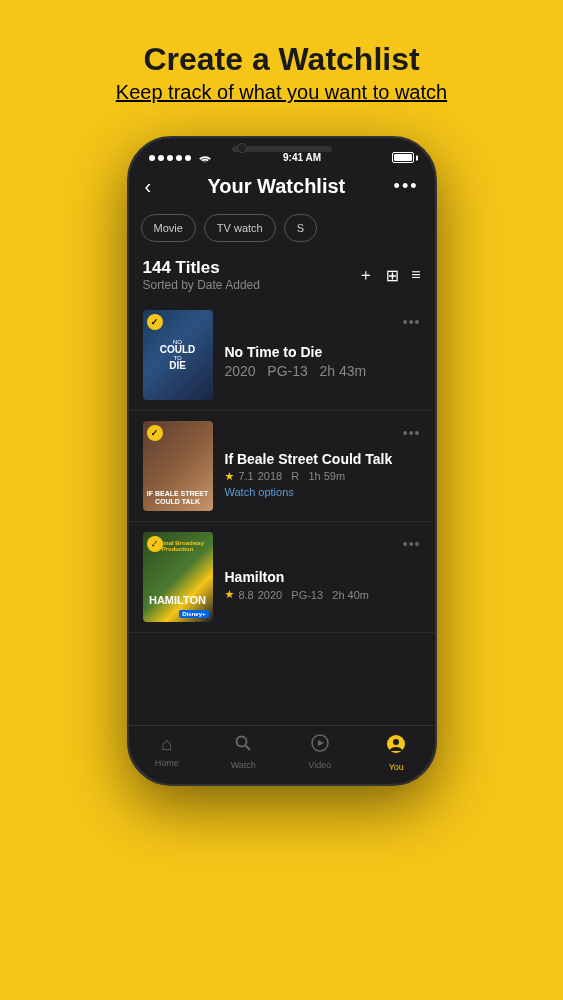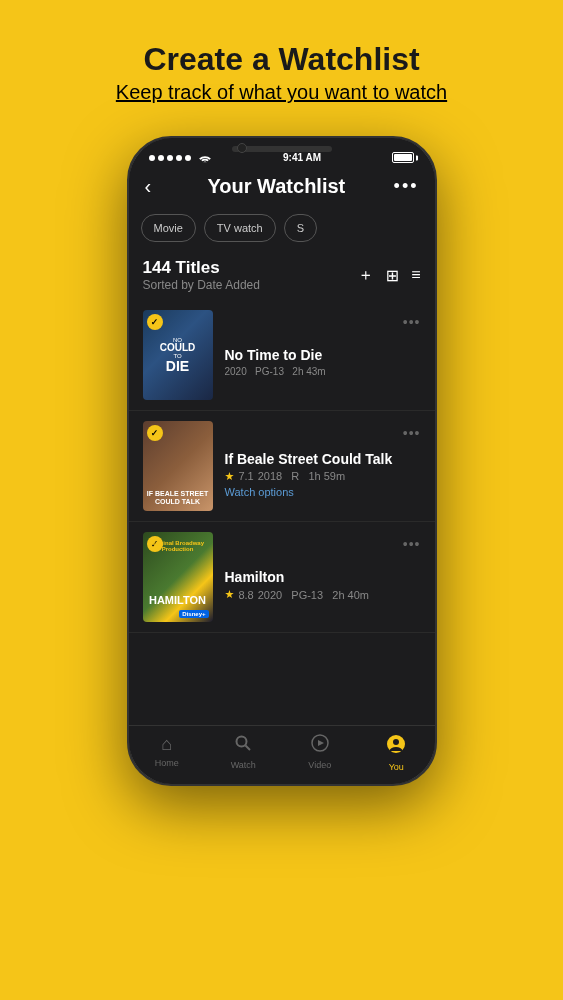--- a/index.html
+++ b/index.html
@@ -303,21 +303,21 @@
 
     .movie-title {
       color: white;
       font-size: 14px;
       font-weight: 600;
       margin-bottom: 3px;
     }
 
     .movie-meta {
       color: #888;
-      font-size: 10px;
+      font-size: 14px;
       margin-bottom: 3px;
     }
 
     .movie-rating {
       display: flex;
       align-items: center;
       gap: 4px;
       font-size: 11px;
       color: #888;
     }
@@ -447,21 +447,21 @@
 
         <div class="movie-list">
 
           <div class="movie-item">
             <div class="movie-poster poster-1">
               <div class="checkmark">✓</div>
               <div class="poster-overlay-ntd">
                 <span style="color:white;font-size:6px;font-weight:300;">NO</span>
                 <span style="color:white;font-size:10px;font-weight:900;line-height:1;">COULD</span>
                 <span style="color:white;font-size:6px;font-weight:300;">TO</span>
-                <span style="color:white;font-size:14px;font-weight:900;line-height:1;">DIE</span>
+                <span style="color:white;font-size:10px;font-weight:900;line-height:1;">DIE</span>
               </div>
             </div>
             <div class="movie-info">
               <div class="movie-title">No Time to Die</div>
               <div class="movie-meta">2020 &nbsp; PG-13 &nbsp; 2h 43m</div>
             </div>
             <div class="item-more">•••</div>
           </div>
 
           <div class="movie-item">

